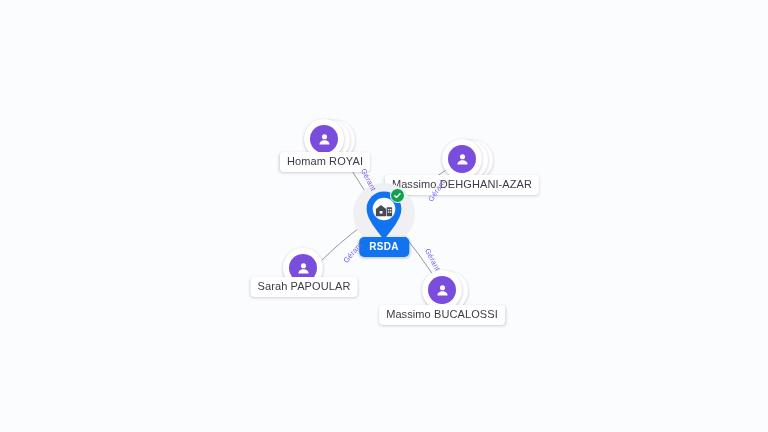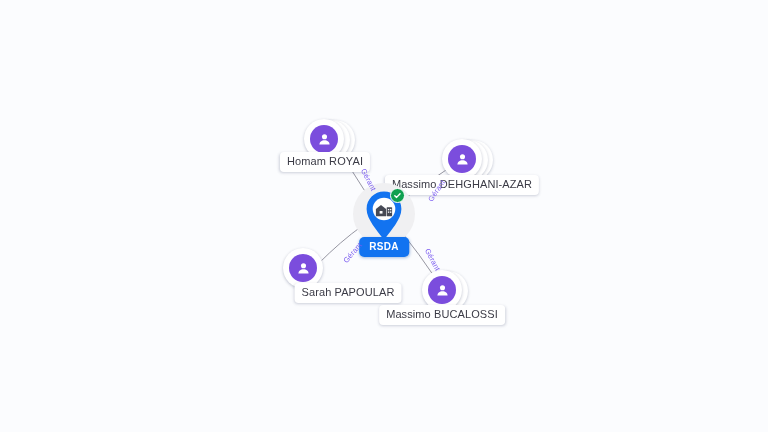--- a/index.html
+++ b/index.html
@@ -224,21 +224,21 @@
       <div class="avatar">
         <div class="avatar-inner">
           <svg width="17" height="17" viewBox="0 0 24 24" fill="#ffffff">
             <circle cx="12" cy="8.2" r="3.6"></circle>
             <path d="M4.8 19.2c0-3.9 3.2-6.2 7.2-6.2s7.2 2.3 7.2 6.2z"></path>
           </svg>
         </div>
       </div>
     </div>
   </div>
-  <div class="node-label" style="left:304px; top:283px;margin-left:44px;">Sarah PAPOULAR</div>
+  <div class="node-label" style="left:304px; top:277px;">Sarah PAPOULAR</div>
 
   <div class="person-node" style="left:443px; top:291px;">
     <div class="avatar-stack">
       <div class="stack-card c2"></div>
       <div class="avatar">
         <div class="avatar-inner">
           <svg width="17" height="17" viewBox="0 0 24 24" fill="#ffffff">
             <circle cx="12" cy="8.2" r="3.6"></circle>
             <path d="M4.8 19.2c0-3.9 3.2-6.2 7.2-6.2s7.2 2.3 7.2 6.2z"></path>
           </svg>

